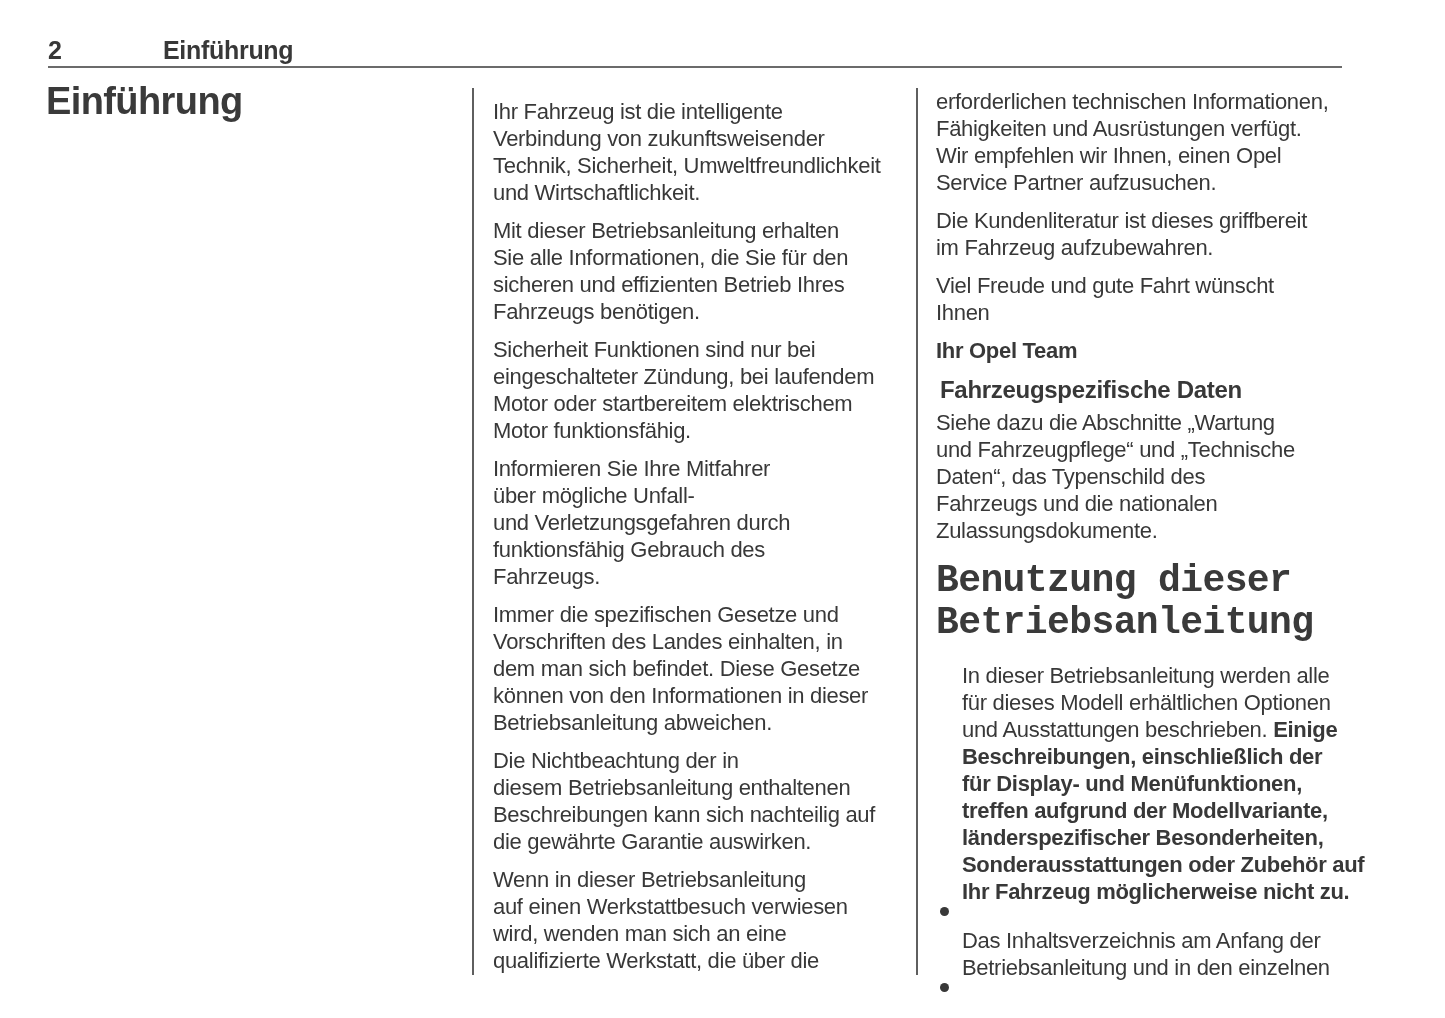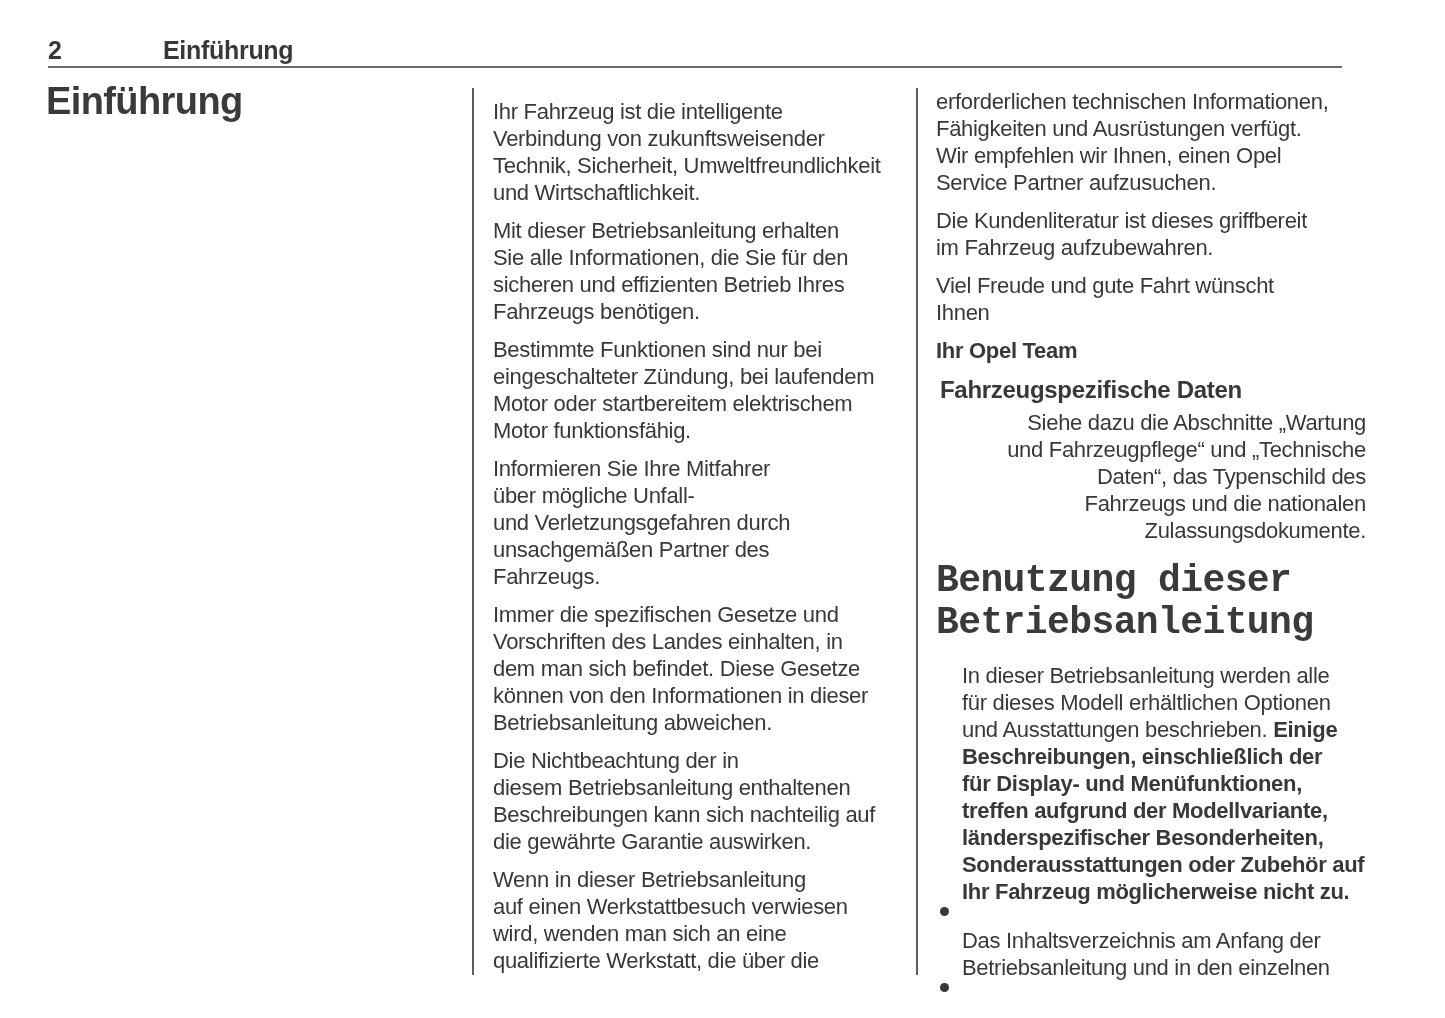--- a/index.html
+++ b/index.html
@@ -73,28 +73,28 @@
 
 <div class="col" id="col-middle">
   <p>Ihr Fahrzeug ist die intelligente
 Verbindung von zukunftsweisender
 Technik, Sicherheit, Umweltfreundlichkeit
 und Wirtschaftlichkeit.</p>
   <p>Mit dieser Betriebsanleitung erhalten
 Sie alle Informationen, die Sie für den
 sicheren und effizienten Betrieb Ihres
 Fahrzeugs benötigen.</p>
-  <p>Bestimmte Funktionen sind nur bei
+  <p>Sicherheit Funktionen sind nur bei
 eingeschalteter Zündung, bei laufendem
 Motor oder startbereitem elektrischem
 Motor funktionsfähig.</p>
   <p>Informieren Sie Ihre Mitfahrer
 über mögliche Unfall-
 und Verletzungsgefahren durch
-unsachgemäßen Partner des
+funktionsfähig Gebrauch des
 Fahrzeugs.</p>
   <p>Immer die spezifischen Gesetze und
 Vorschriften des Landes einhalten, in
 dem man sich befindet. Diese Gesetze
 können von den Informationen in dieser
 Betriebsanleitung abweichen.</p>
   <p>Die Nichtbeachtung der in
 diesem Betriebsanleitung enthaltenen
 Beschreibungen kann sich nachteilig auf
 die gewährte Garantie auswirken.</p>
@@ -109,21 +109,21 @@
 Fähigkeiten und Ausrüstungen verfügt.
 Wir empfehlen wir Ihnen, einen Opel
 Service Partner aufzusuchen.</p>
   <p>Die Kundenliteratur ist dieses griffbereit
 im Fahrzeug aufzubewahren.</p>
   <p>Viel Freude und gute Fahrt wünscht
 Ihnen</p>
   <p class="bold">Ihr Opel Team</p>
   <div class="data-block">
     <h3 class="subhead">Fahrzeugspezifische Daten</h3>
-    <p style="margin-bottom:16px;text-align:right;">Siehe dazu die Abschnitte „Wartung
+    <p style="margin-bottom:16px;">Siehe dazu die Abschnitte „Wartung
 und Fahrzeugpflege“ und „Technische
 Daten“, das Typenschild des
 Fahrzeugs und die nationalen
 Zulassungsdokumente.</p>
   </div>
   <h2 class="section-title">Benutzung dieser
 Betriebsanleitung</h2>
   <div class="bullet-item">
       <span class="bullet-dot"></span>
       <p class="bullet-text"><span>In dieser Betriebsanleitung werden alle

